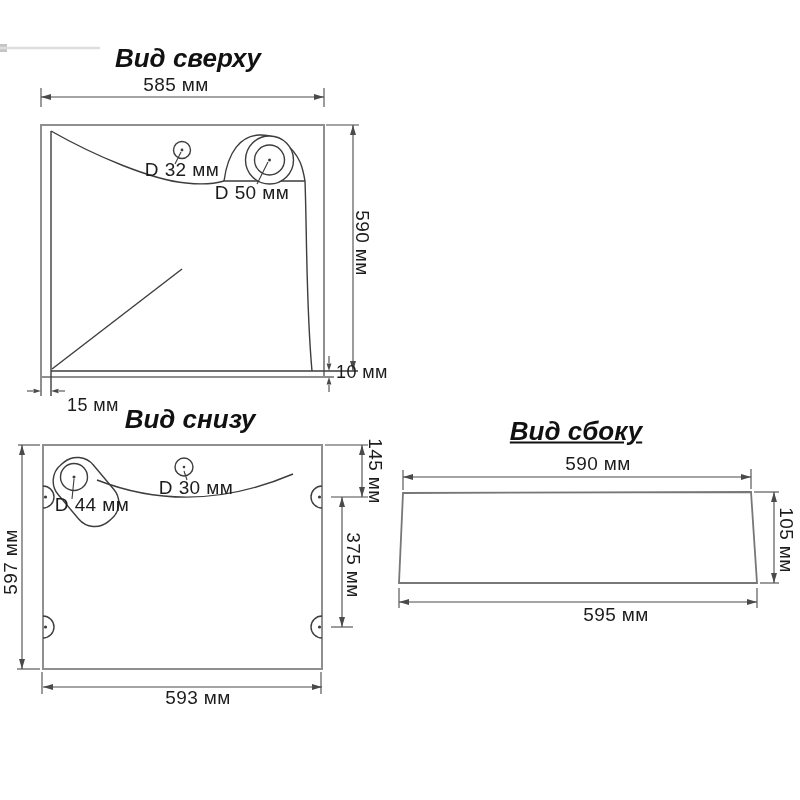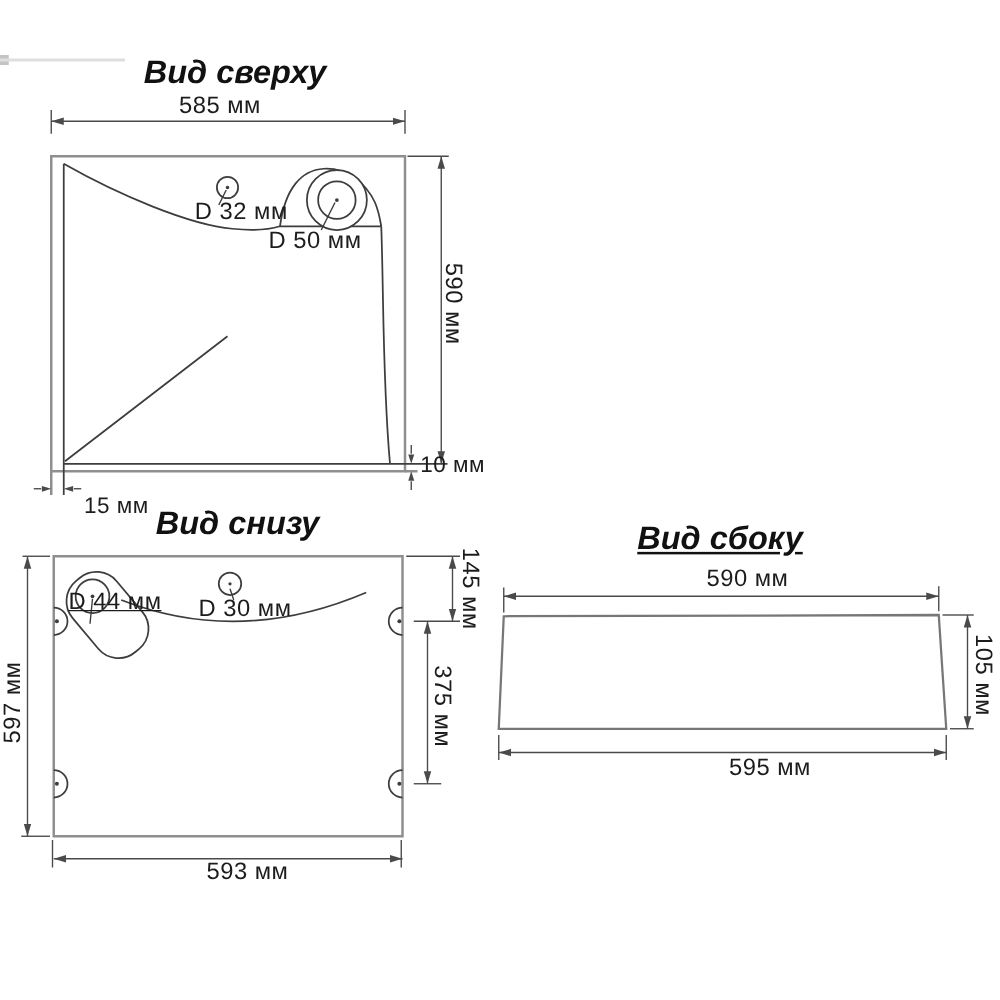--- a/index.html
+++ b/index.html
@@ -113,28 +113,28 @@
       <line x1="757" y1="588" x2="757" y2="608"></line>
       <line x1="399" y1="602" x2="757" y2="602" marker-start="url(#mS)" marker-end="url(#mE)"></line>
       <line x1="754" y1="492" x2="779" y2="492"></line>
       <line x1="760" y1="583" x2="779" y2="583"></line>
       <line x1="774" y1="492" x2="774" y2="583" marker-start="url(#mS)" marker-end="url(#mE)"></line>
     </g>
   </svg>
 
   <div class="title" style="left:188px;top:58px;">Вид сверху</div>
   <div class="label" style="left:176px;top:85px;">585 мм</div>
-  <div class="label" style="left:193px;top:170px;">D 32 мм</div>
+  <div class="label" style="left:182px;top:170px;">D 32 мм</div>
   <div class="label" style="left:252px;top:193px;">D 50 мм</div>
   <div class="label rot-cw" style="left:362px;top:243px;">590 мм</div>
   <div class="label small" style="left:362px;top:372px;">10 мм</div>
   <div class="label small" style="left:49px;top:405px;margin-left:44px;">15 мм</div>
 
   <div class="title" style="left:190px;top:419px;">Вид снизу</div>
-  <div class="label" style="left:92px;top:482px;text-decoration:underline;">D 44 мм</div>
+  <div class="label" style="left:92px;top:505px;">D 44 мм</div>
   <div class="label" style="left:196px;top:488px;">D 30 мм</div>
   <div class="label rot-cw" style="left:375px;top:471px;">145 мм</div>
   <div class="label rot-cw" style="left:353px;top:565px;">375 мм</div>
   <div class="label rot-ccw" style="left:11px;top:562px;">597 мм</div>
   <div class="label" style="left:198px;top:698px;">593 мм</div>
 
   <div class="title" style="left:576px;top:431px;text-decoration:underline;">Вид сбоку</div>
   <div class="label" style="left:598px;top:464px;">590 мм</div>
   <div class="label" style="left:595px;top:615px;margin-left:21px;">595 мм</div>
   <div class="label rot-cw" style="left:786px;top:540px;">105 мм</div>

